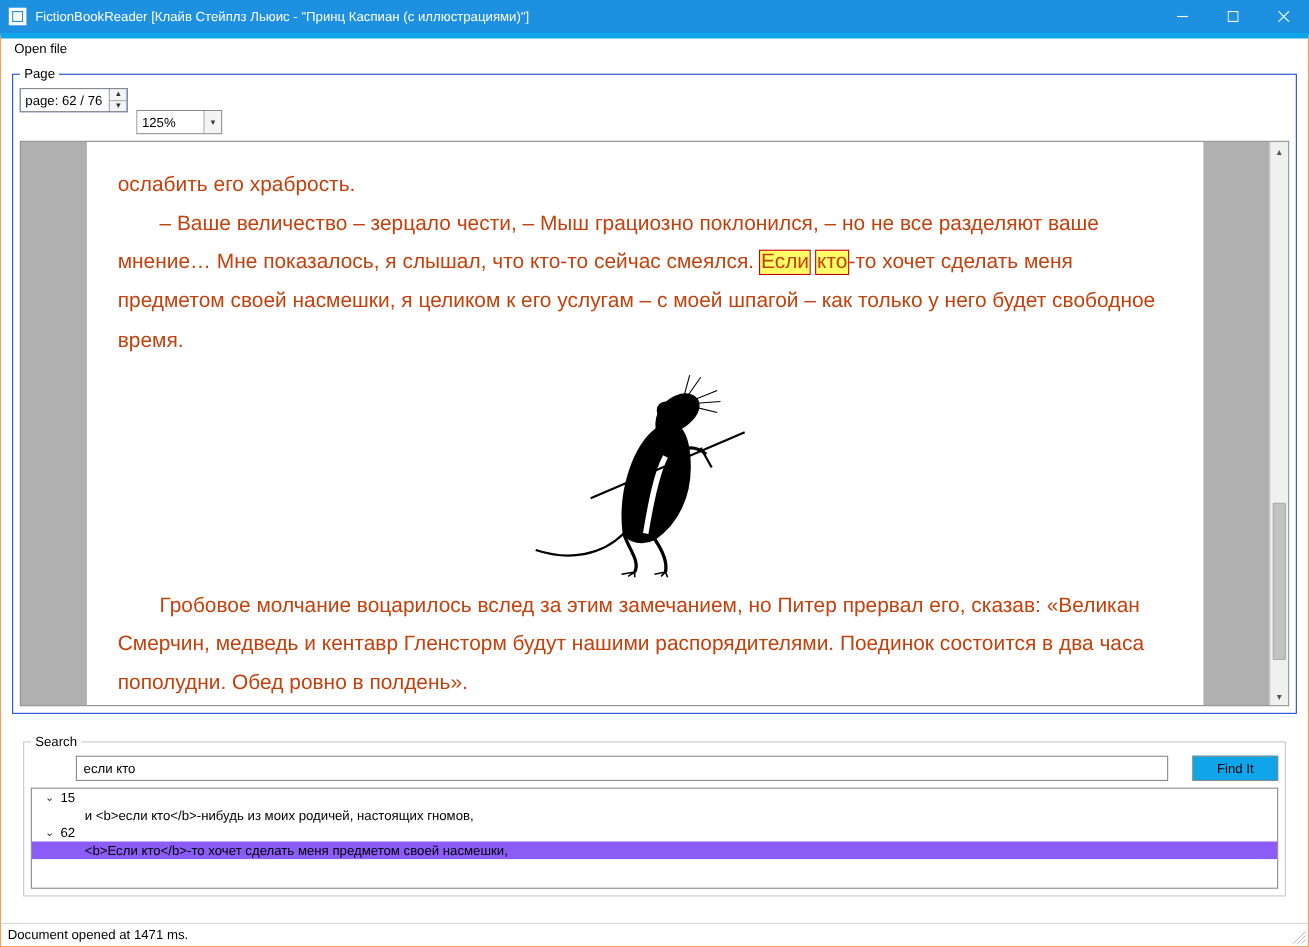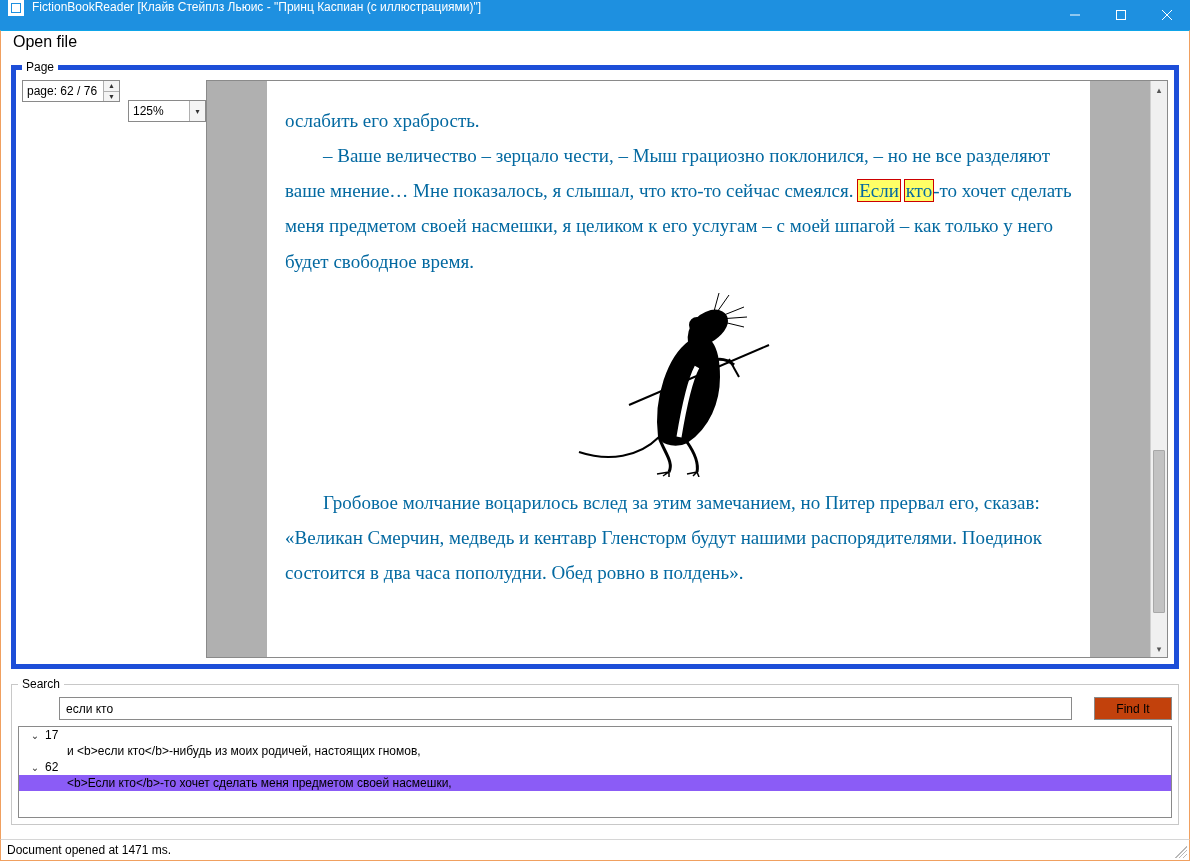--- a/index.html
+++ b/index.html
@@ -1,62 +1,62 @@
 <!DOCTYPE html>
 <html><head>
 <meta charset="utf-8">
 <style>
   * { box-sizing: border-box; }
   html, body { margin: 0; padding: 0; height: 100%; font-family: "Segoe UI", Tahoma, sans-serif; font-size: 12px; }
   body { display: flex; flex-direction: column; background: #fff; }
 
-  .titlebar { height: 30px; background: #1e90e0; color: #fff; display: flex; padding: 0 0 0 8px; }
+  .titlebar { height: 30px; background: #1e90e0; color: #fff; display: flex; align-items: center; padding: 0 0 0 8px; }
   .titlebar-icon { width: 16px; height: 16px; background: #fff; margin-right: 8px; display: inline-block; position: relative; }
   .titlebar-icon::after { content:''; position:absolute; inset:3px; border:1px solid #1e90e0; }
   .titlebar-text { flex: 1; font-size: 12px; white-space: nowrap; overflow: hidden; text-overflow: ellipsis; }
   .win-btns { display: flex; height: 100%; }
   .win-btn { width: 46px; display: flex; align-items: center; justify-content: center; color: #fff; }
   .win-btn svg { width: 10px; height: 10px; stroke: #fff; stroke-width: 1; fill: none; }
 
-  .menubar { height: 22px; background: #fff; border-top: 1px solid #0ea5e9; border-left: 1px solid #f0a060; border-right: 1px solid #f0a060; display: flex; align-items: center; padding: 0 4px; font-size: 16px; }
+  .menubar { height: 22px; background: #fff; border-top: 5px solid #0ea5e9; border-left: 1px solid #f0a060; border-right: 1px solid #f0a060; display: flex; align-items: center; padding: 0 4px; font-size: 12px; }
   .menubar-item { padding: 2px 8px; }
 
   .client { flex: 1; border-left: 1px solid #f0a060; border-right: 1px solid #f0a060; display: flex; flex-direction: column; padding: 8px 10px 0 10px; gap: 8px; min-height: 0; }
 
-  fieldset.page-group { border: 5px solid #1d4ed8; padding: 6px 6px 6px 6px; margin: 0; min-height: 0; display: flex; flex: 1; }
+  fieldset.page-group { border: 1px solid #1d4ed8; padding: 6px 6px 6px 6px; margin: 0; min-height: 0; display: flex; flex-direction: column; flex: 1; }
   fieldset legend { padding: 0 4px; color: #000; font-size: 12px; }
 
   .toolbar-row { display: flex; gap: 8px; margin-bottom: 6px; }
   .spinbox { display: flex; border: 1px solid #8a8a8a; height: 22px; background: #1d4ed8; }
   .spinbox input { border: none; outline: none; width: 80px; padding: 0 4px; font-size: 12px; }
   .spin-btns { display: flex; flex-direction: column; width: 16px; border-left: 1px solid #b0b0b0; }
   .spin-btn { flex:1; display:flex; align-items:center; justify-content:center; font-size: 7px; line-height: 1; color:#333; background: #f4f4f4; }
   .spin-btn + .spin-btn { border-top: 1px solid #b0b0b0; }
 
   .combo { display: flex; border: 1px solid #8a8a8a; height: 22px; background: #fff; margin-top: 20px; }
   .combo input { border:none; outline:none; width: 60px; padding: 0 4px; font-size: 12px; }
   .combo-btn { width: 16px; border-left: 1px solid #b0b0b0; display:flex; align-items:center; justify-content:center; font-size:8px; color:#333; background:#f4f4f4; }
 
   .viewer-shell { flex:1; display:flex; border: 1px solid #8a8a8a; min-height: 0; }
   .viewer-scroll { flex:1; overflow: hidden; position: relative; background: #b0b0b0; }
-  .page-paper { position:absolute; top:0; bottom:0; left:60px; right:60px; background:#fff; padding: 22px 18px; font-family: Liberation Serif, serif; font-size: 19px; line-height: 1.85; color:#0369a1; }
+  .page-paper { position:absolute; top:0; bottom:0; left:60px; right:60px; background:#fff; padding: 22px 28px; font-family: Liberation Sans, sans-serif; font-size: 19px; line-height: 1.85; color:#c2410c; }
   .page-paper p { margin: 0; text-indent: 2em; }
   .page-paper .no-indent { text-indent: 0; }
   .hl { background: #ffff66; outline: 1px solid #cc0000; padding: 0 1px; }
   .vscrollbar { width: 17px; background: #f0f0f0; display: flex; flex-direction: column; border-left: 1px solid #d0d0d0; }
   .vscrollbar .arrow { height: 17px; display:flex; align-items:center; justify-content:center; font-size:9px; color:#555; }
   .vscrollbar .track { flex:1; position:relative; }
   .vscrollbar .thumb { position:absolute; left:2px; right:2px; background:#c2c2c2; border:1px solid #a8a8a8; border-radius:1px; }
 
   .illus { display:flex; justify-content:center; margin: 8px 0;}
 
-  fieldset.search-group { border: 1px solid #c8c8c8; padding: 6px; margin: 0; }
+  fieldset.search-group { border: 1px solid #c8c8c8; padding: 6px; margin: 10px; }
   .search-row { display:flex; gap: 22px; padding-left: 41px; }
   .search-input { flex:1; border: 1px solid #8a8a8a; padding: 3px 6px; font-size: 12px; outline:none; height: 23px; }
-  .find-btn { width: 78px; height: 23px; border: 1px solid #8a8a8a; background: #c2410c; font-size: 12px; cursor: pointer; }
+  .find-btn { width: 78px; height: 23px; border: 1px solid #8a8a8a; background: #0ea5e9; font-size: 12px; cursor: pointer; }
 
   .results { border: 1px solid #8a8a8a; margin-top: 6px; background:#fff; height: 92px; overflow:auto; font-size: 12px; }
   .tree-row { display:flex; align-items:center; padding: 1px 4px 1px 10px; gap: 4px; white-space: nowrap; }
   .tree-toggle { width: 12px; text-align:center; color:#333; font-size: 10px; user-select:none; }
   .leaf-row { padding-left: 48px; padding-right: 4px; padding-top:1px; padding-bottom:1px; white-space: nowrap; }
   .leaf-row.sel { background: #8b5cf6; }
 
   .grip { height: 6px; }
 
   .statusbar { height: 22px; border: 1px solid #f0a060; border-top-color: #d6d6d6; display:flex; align-items:center; padding: 4px 6px; font-size: 12px; position: relative; }
@@ -172,21 +172,21 @@
 
   <fieldset class="search-group">
     <legend>Search</legend>
     <div class="search-row">
       <input class="search-input" type="text" value="если кто" style="">
       <button class="find-btn">Find It</button>
     </div>
     <div class="results">
       <div class="tree-row">
         <span class="tree-toggle">⌄</span>
-        <span>17</span>
+        <span>15</span>
       </div>
       <div class="leaf-row">и &lt;b&gt;если кто&lt;/b&gt;-нибудь из моих родичей, настоящих гномов,</div>
       <div class="tree-row">
         <span class="tree-toggle">⌄</span>
         <span>62</span>
       </div>
       <div class="leaf-row sel">&lt;b&gt;Если кто&lt;/b&gt;-то хочет сделать меня предметом своей насмешки,</div>
     </div>
   </fieldset>
 

